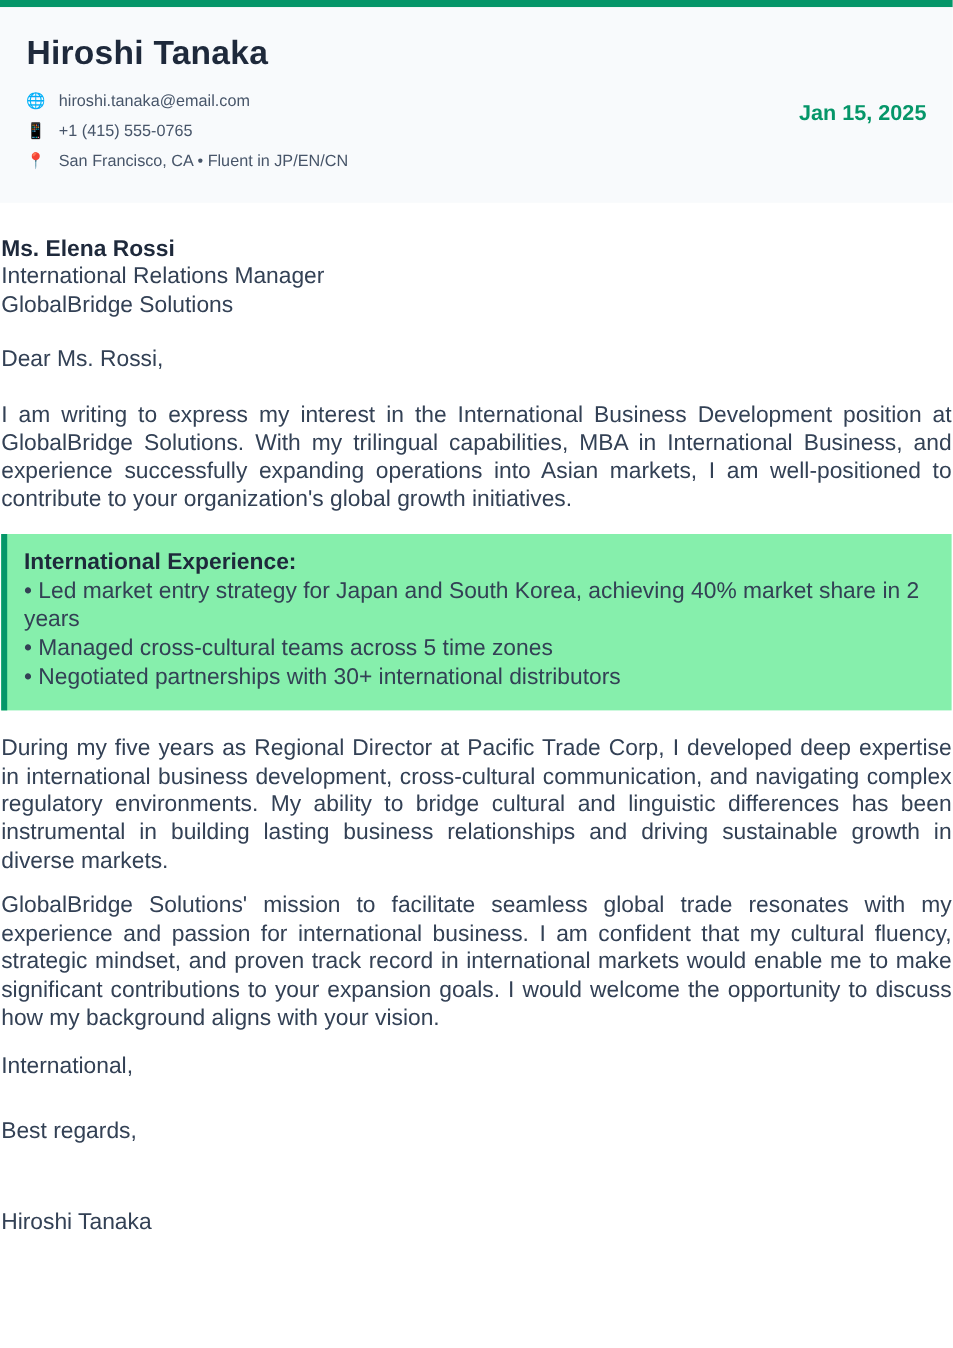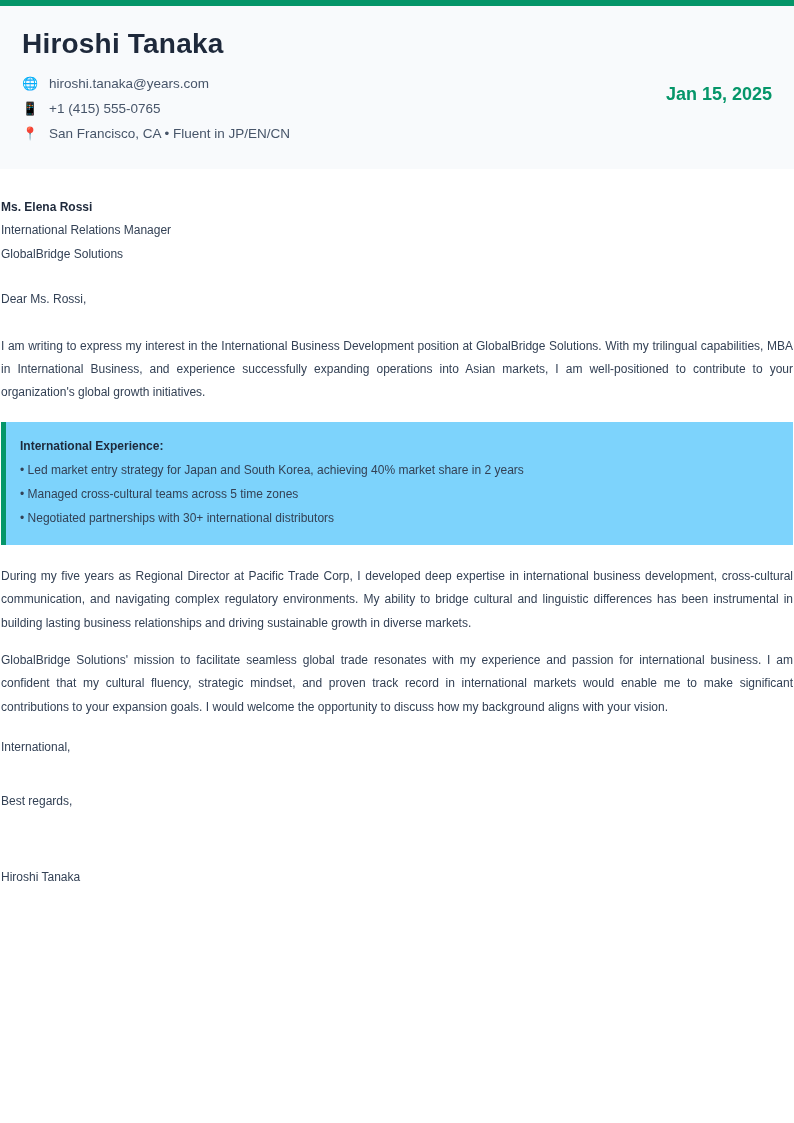--- a/index.html
+++ b/index.html
@@ -52,34 +52,34 @@
   }
   .date {
     font-size: 18px;
     font-weight: 700;
     color: #059669;
     margin-top: 56px;
     white-space: nowrap;
   }
   .letter {
     padding: 27px 1px 0 1px;
-    font-size: 12px;
+    font-size: 19px;
     line-height: 23.4px;
   }
   .recipient p { margin: 0; }
   .recipient-name { font-weight: 700; color: #1e293b; }
   .salutation { margin-top: 22px; }
   .para {
     margin-top: 14px;
     text-align: justify;
   }
   .para-first { margin-top: 23px; }
   .highlight-box {
     margin: 17px 0 20px 0;
-    background: #7dd3fc;
+    background: #86efac;
     border-left: 5px solid #059669;
     padding: 12px 16px 15px 14px;
     line-height: 24px;
   }
   .highlight-title {
     font-weight: 700;
     color: #1e293b;
   }
   .highlight-box p { margin: 0; }
   .closing-line { margin-top: 17px; }
@@ -92,21 +92,21 @@
 <div class="page">
 
   <div class="accent-bar"></div>
 
   <div class="header">
     <div class="header-left">
       <div class="name">Hiroshi Tanaka</div>
 
       <div class="contact-row">
         <span class="contact-icon">🌐</span>
-        <span>hiroshi.tanaka@years.com</span>
+        <span>hiroshi.tanaka@email.com</span>
       </div>
 
       <div class="contact-row">
         <span class="contact-icon">📱</span>
         <span>+1 (415) 555-0765</span>
       </div>
 
       <div class="contact-row">
         <span class="contact-icon">📍</span>
         <span>San Francisco, CA • Fluent in JP/EN/CN</span>

